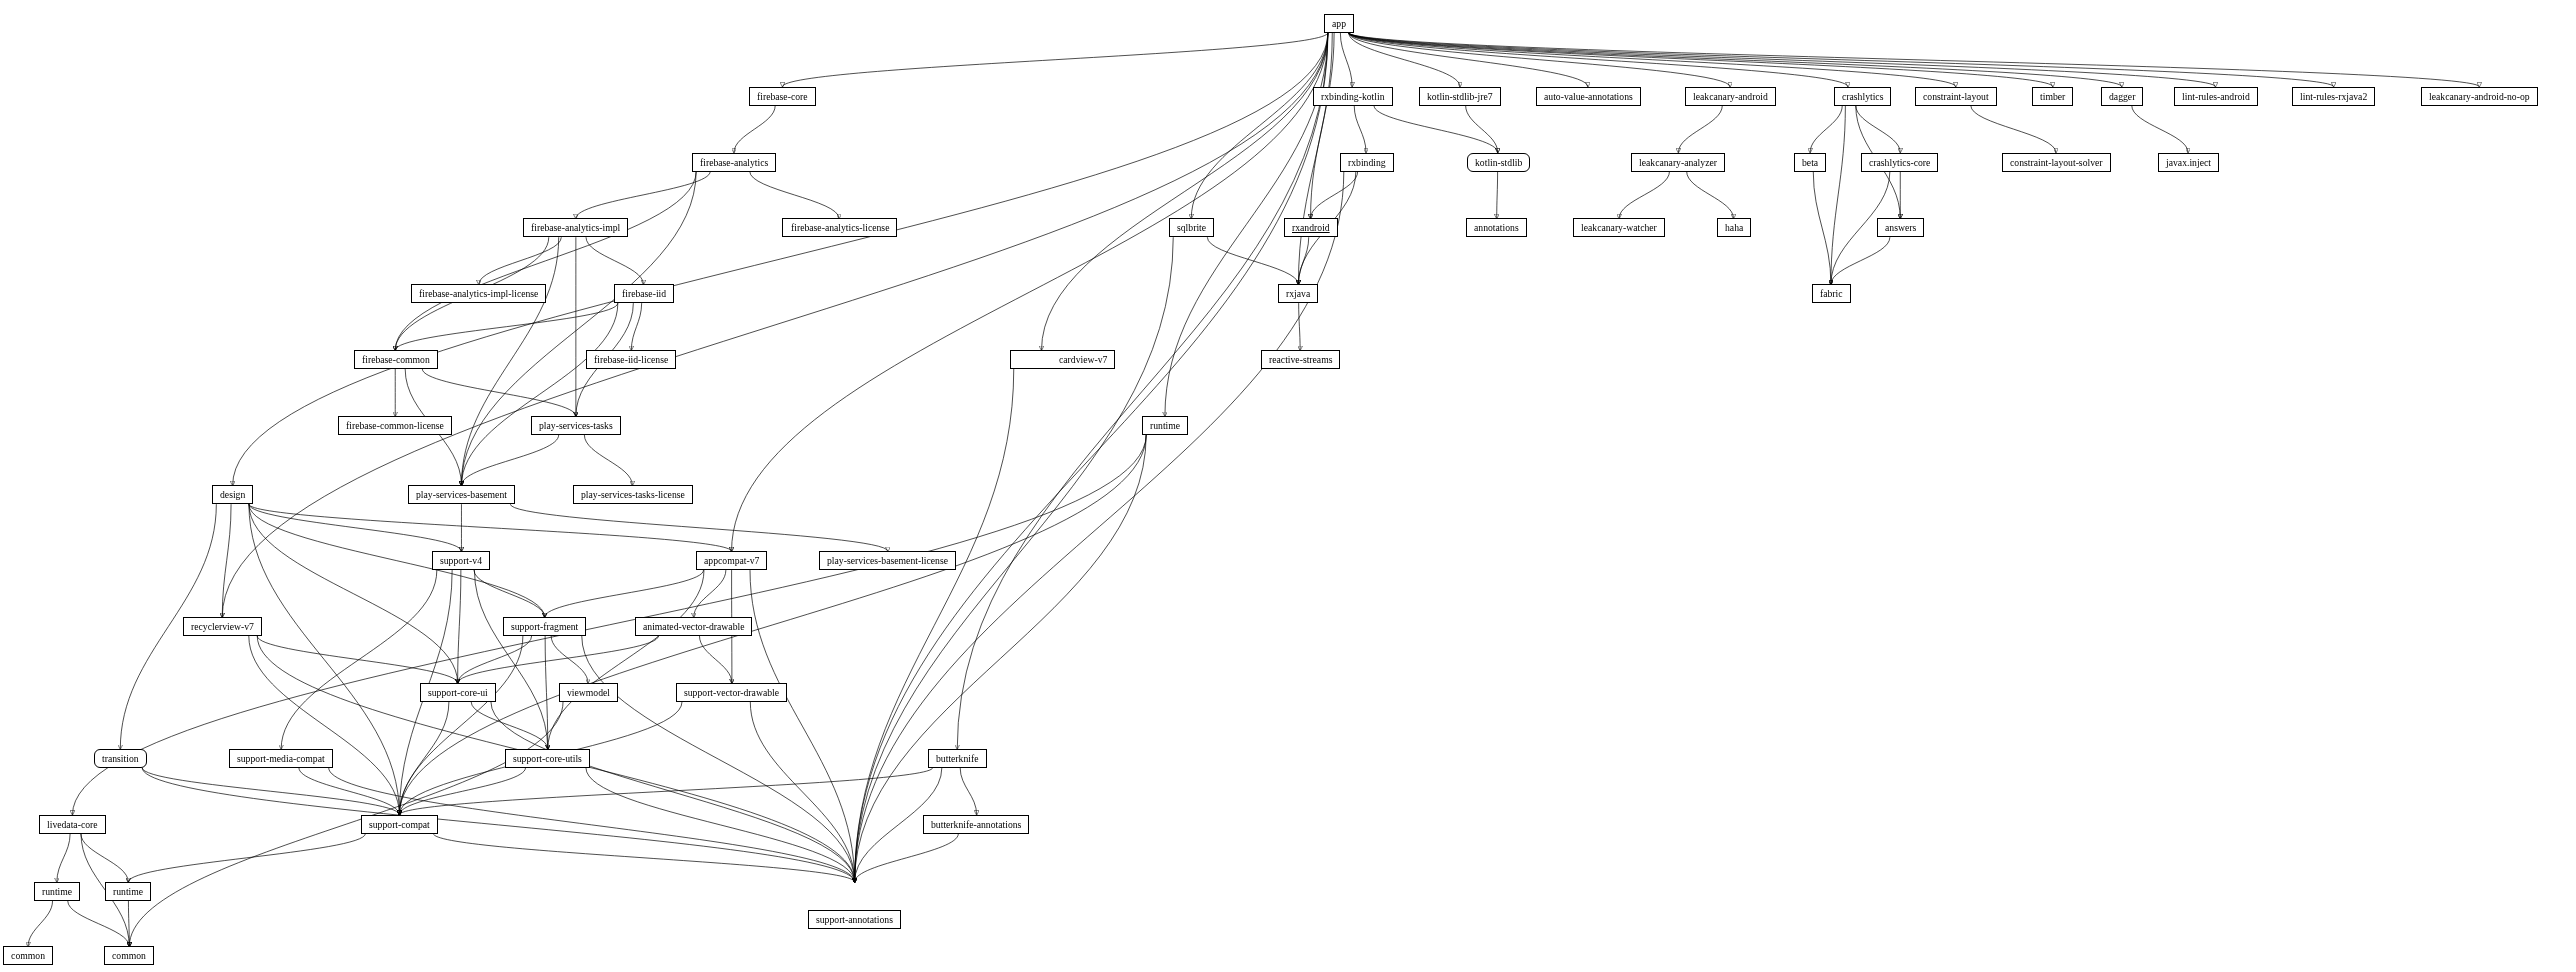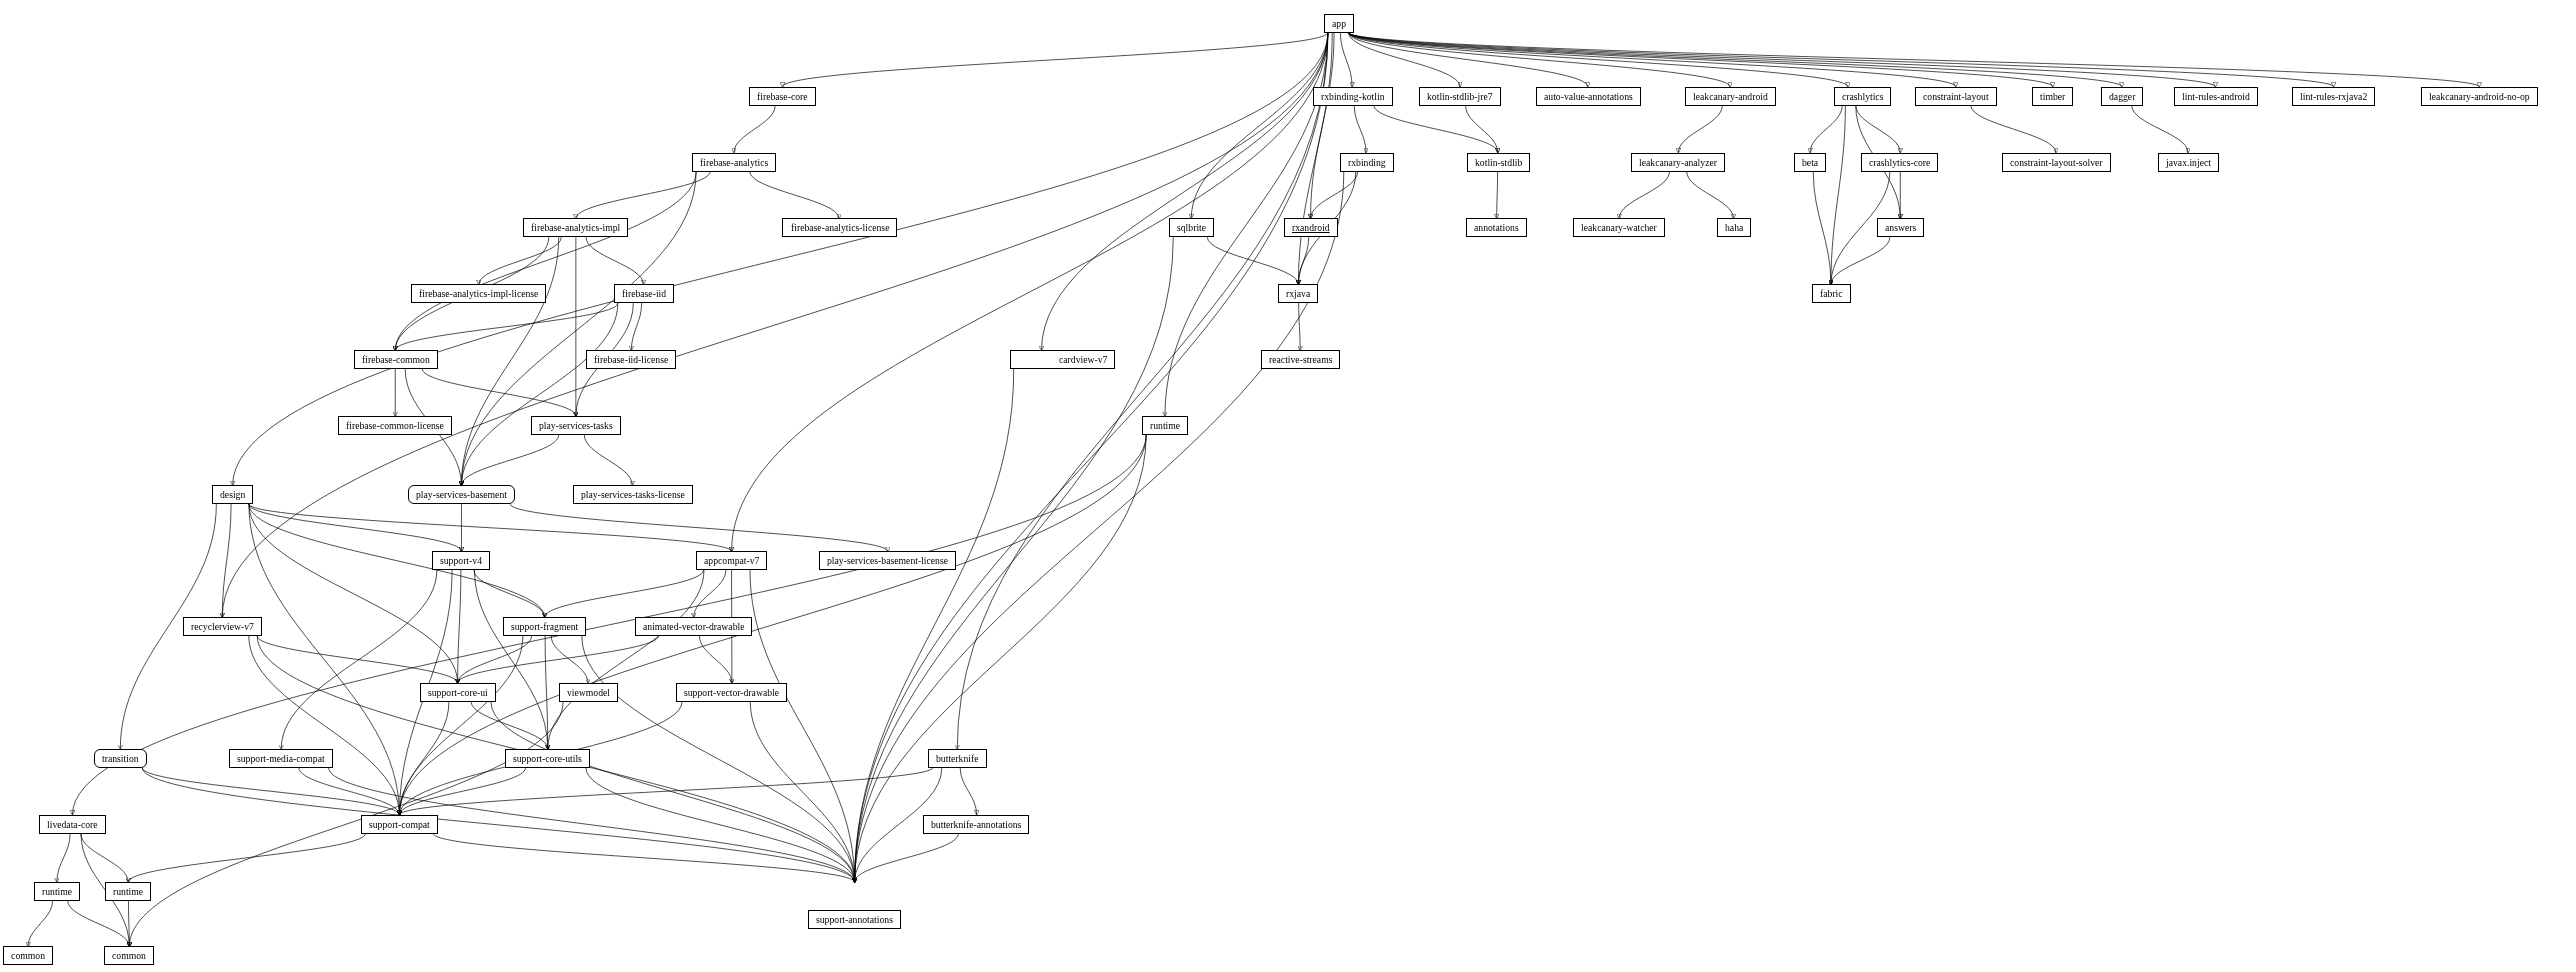--- a/index.html
+++ b/index.html
@@ -182,21 +182,21 @@
     <div class="node" style="left: 1685px; top: 87px;">leakcanary-android</div>
     <div class="node" style="left: 1819px; top: 87px; margin-left: 15px;">crashlytics</div>
     <div class="node" style="left: 1915px; top: 87px;">constraint-layout</div>
     <div class="node" style="left: 2032px; top: 87px;">timber</div>
     <div class="node" style="left: 2101px; top: 87px;">dagger</div>
     <div class="node" style="left: 2174px; top: 87px;">lint-rules-android</div>
     <div class="node" style="left: 2292px; top: 87px;">lint-rules-rxjava2</div>
     <div class="node" style="left: 2421px; top: 87px;">leakcanary-android-no-op</div>
     <div class="node" style="left: 692px; top: 153px;">firebase-analytics</div>
     <div class="node" style="left: 1340px; top: 153px;">rxbinding</div>
-    <div class="node" style="left: 1467px; top: 153px;">kotlin-stdlib</div>
+    <div class="node" style="left: 1467px; top: 153px; border-radius: 6px;">kotlin-stdlib</div>
     <div class="node" style="left: 1631px; top: 153px;">leakcanary-analyzer</div>
     <div class="node" style="left: 1794px; top: 153px;">beta</div>
     <div class="node" style="left: 1861px; top: 153px;">crashlytics-core</div>
     <div class="node" style="left: 2002px; top: 153px;">constraint-layout-solver</div>
     <div class="node" style="left: 2158px; top: 153px;">javax.inject</div>
     <div class="node" style="left: 523px; top: 218px;">firebase-analytics-impl</div>
     <div class="node" style="left: 782px; top: 218px; padding-left: 8px;">firebase-analytics-license</div>
     <div class="node" style="left: 1169px; top: 218px;">sqlbrite</div>
     <div class="node" style="left: 1284px; top: 218px; text-decoration: underline;">rxandroid</div>
     <div class="node" style="left: 1466px; top: 218px;">annotations</div>
@@ -208,21 +208,21 @@
     <div class="node" style="left: 1278px; top: 284px;">rxjava</div>
     <div class="node" style="left: 1812px; top: 284px;">fabric</div>
     <div class="node" style="left: 354px; top: 350px;">firebase-common</div>
     <div class="node" style="left: 586px; top: 350px;">firebase-iid-license</div>
     <div class="node" style="left: 1010px; top: 350px; padding-left: 48px;">cardview-v7</div>
     <div class="node" style="left: 1261px; top: 350px;">reactive-streams</div>
     <div class="node" style="left: 338px; top: 416px;">firebase-common-license</div>
     <div class="node" style="left: 531px; top: 416px;">play-services-tasks</div>
     <div class="node" style="left: 1142px; top: 416px;">runtime</div>
     <div class="node" style="left: 212px; top: 485px;">design</div>
-    <div class="node" style="left: 408px; top: 485px; border-radius: 6px;">play-services-basement</div>
+    <div class="node" style="left: 408px; top: 485px;">play-services-basement</div>
     <div class="node" style="left: 573px; top: 485px;">play-services-tasks-license</div>
     <div class="node" style="left: 432px; top: 551px;">support-v4</div>
     <div class="node" style="left: 696px; top: 551px;">appcompat-v7</div>
     <div class="node" style="left: 819px; top: 551px;">play-services-basement-license</div>
     <div class="node" style="left: 183px; top: 617px;">recyclerview-v7</div>
     <div class="node" style="left: 503px; top: 617px;">support-fragment</div>
     <div class="node" style="left: 635px; top: 617px;">animated-vector-drawable</div>
     <div class="node" style="left: 420px; top: 683px;">support-core-ui</div>
     <div class="node" style="left: 559px; top: 683px;">viewmodel</div>
     <div class="node" style="left: 676px; top: 683px;">support-vector-drawable</div>

